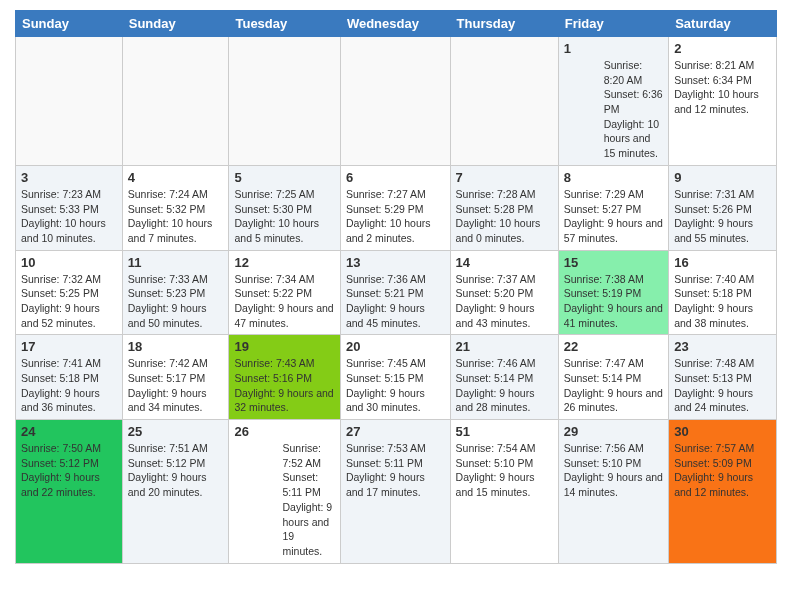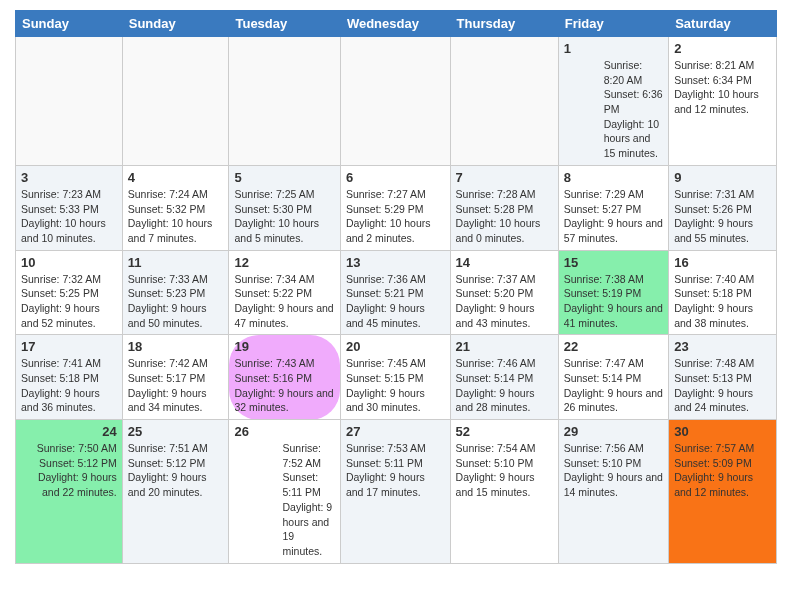--- a/index.html
+++ b/index.html
@@ -153,21 +153,21 @@
             <div class="day-info" style="white-space: pre-line;">Sunrise: 7:41 AM
 Sunset: 5:18 PM
 Daylight: 9 hours and 36 minutes.</div>
           </td>
           <td style="background: rgb(255, 255, 255);">
             <span class="day-num">18</span>
             <div class="day-info" style="white-space: pre-line;">Sunrise: 7:42 AM
 Sunset: 5:17 PM
 Daylight: 9 hours and 34 minutes.</div>
           </td>
-          <td style="background: #f0abfc; border-radius: 30px;">
+          <td style="background: #84cc16;">
             <span class="day-num">19</span>
             <div class="day-info" style="white-space: pre-line;">Sunrise: 7:43 AM
 Sunset: 5:16 PM
 Daylight: 9 hours and 32 minutes.</div>
           </td>
           <td style="background: rgb(255, 255, 255);">
             <span class="day-num">20</span>
             <div class="day-info" style="white-space: pre-line;">Sunrise: 7:45 AM
 Sunset: 5:15 PM
 Daylight: 9 hours and 30 minutes.</div>
@@ -185,21 +185,21 @@
 Daylight: 9 hours and 26 minutes.</div>
           </td>
           <td style="background: rgb(240, 244, 248);">
             <span class="day-num">23</span>
             <div class="day-info" style="white-space: pre-line;">Sunrise: 7:48 AM
 Sunset: 5:13 PM
 Daylight: 9 hours and 24 minutes.</div>
           </td>
         </tr>
         <tr>
-          <td style="background: #86efac; text-align: right;">
+          <td style="background: #22c55e;">
             <span class="day-num">24</span>
             <div class="day-info" style="white-space: pre-line;">Sunrise: 7:50 AM
 Sunset: 5:12 PM
 Daylight: 9 hours and 22 minutes.</div>
           </td>
           <td style="background: rgb(240, 244, 248);">
             <span class="day-num">25</span>
             <div class="day-info" style="white-space: pre-line;">Sunrise: 7:51 AM
 Sunset: 5:12 PM
 Daylight: 9 hours and 20 minutes.</div>
@@ -210,21 +210,21 @@
 Sunset: 5:11 PM
 Daylight: 9 hours and 19 minutes.</div>
           </td>
           <td style="background: rgb(240, 244, 248);">
             <span class="day-num">27</span>
             <div class="day-info" style="white-space: pre-line;">Sunrise: 7:53 AM
 Sunset: 5:11 PM
 Daylight: 9 hours and 17 minutes.</div>
           </td>
           <td style="background: rgb(255, 255, 255);">
-            <span class="day-num">52</span>
+            <span class="day-num">51</span>
             <div class="day-info" style="white-space: pre-line;">Sunrise: 7:54 AM
 Sunset: 5:10 PM
 Daylight: 9 hours and 15 minutes.</div>
           </td>
           <td style="background: rgb(240, 244, 248);">
             <span class="day-num">29</span>
             <div class="day-info" style="white-space: pre-line;">Sunrise: 7:56 AM
 Sunset: 5:10 PM
 Daylight: 9 hours and 14 minutes.</div>
           </td>

